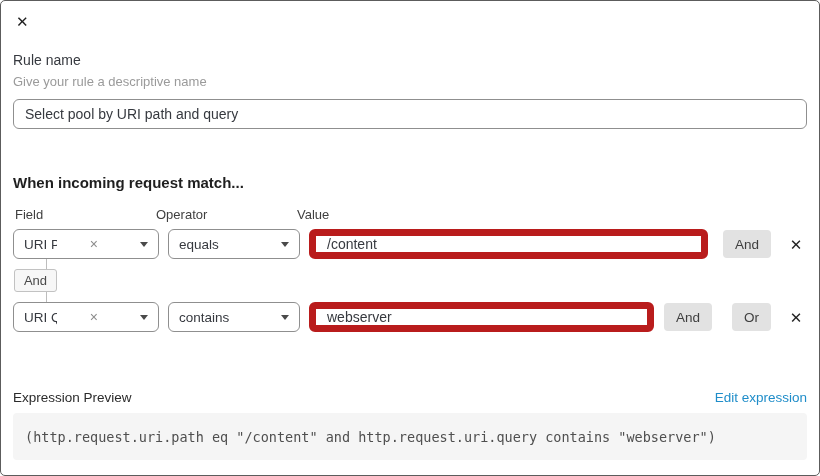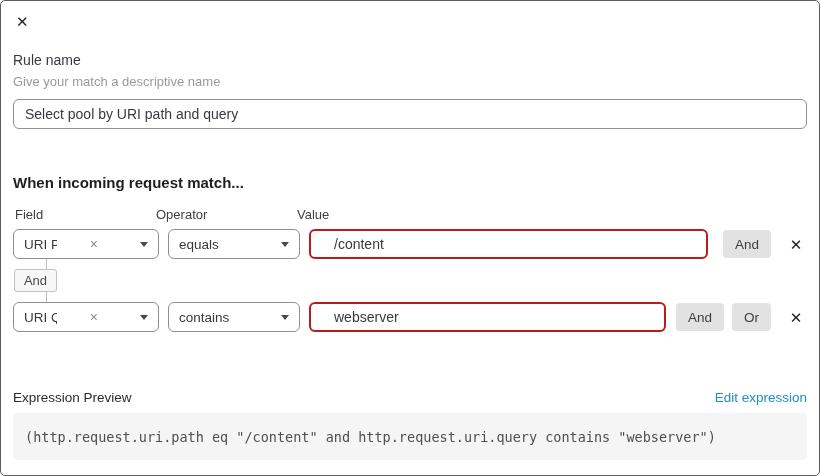--- a/index.html
+++ b/index.html
@@ -52,32 +52,32 @@
   .select-op { width: 132px; margin-left: 9px; }
   .select-text { flex: 1; font-size: 13.5px; color: #36393f; white-space: nowrap; overflow: hidden; }
   .clear-x { font-size: 14px; color: #8c8c8c; margin-right: 9px; line-height: 14px; cursor: pointer; }
   .caret {
     width: 0; height: 0; flex: none;
     border-left: 4.5px solid transparent; border-right: 4.5px solid transparent;
     border-top: 5.5px solid #4a4a4a;
   }
   .value-input {
     flex: 1; height: 30px; margin-left: 9px; margin-top: 0;
-    border: 2px solid #b91c1c; border-radius: 6px; padding: 0 23px;
+    border: 7px solid #b91c1c; border-radius: 6px; padding: 0 11px;
     font-size: 14px; color: #36393f; background: #fff; outline: none;
     font-family: "Liberation Sans", "DejaVu Sans", sans-serif;
   }
   .op-btn {
     height: 28px; padding: 0 12px; background: #e2e2e2; border: none; border-radius: 4px;
     font-size: 13.5px; color: #3f3f3f; cursor: pointer;
     font-family: "Liberation Sans", "DejaVu Sans", sans-serif;
   }
   .btn-and1 { margin-left: 15px; }
   .btn-and2 { margin-left: 10px; }
-  .btn-or2  { margin-left: 8px; }
+  .btn-or2  { margin-left: 20px; }
   .remove-btn {
     width: 22px; margin-left: 14px; text-align: center;
     font-size: 15px; font-weight: 700; color: #1f1f1f; cursor: pointer; line-height: 15px;
   }
 
   
   .connector { position: relative; height: 43px; }
   .connector-line { position: absolute; left: 33px; top: 0; bottom: 0; width: 1px; background: #bdbdbd; }
   .and-badge {
     position: absolute; left: 1px; top: 10px; width: 43px; height: 23px;
@@ -100,21 +100,21 @@
 </head>
 <body>
 
 <div class="modal">
 
   <div class="modal-header">
     <div class="close-btn">✕</div>
   </div>
 
   <div class="rule-name-label">Rule name</div>
-  <div class="rule-name-hint">Give your match a descriptive name</div>
+  <div class="rule-name-hint">Give your rule a descriptive name</div>
   <input class="text-input" type="text" value="Select pool by URI path and query" style="">
 
   <div class="match-heading">When incoming request match...</div>
 
   <div class="col-labels">
     <div class="col-label-field">Field</div>
     <div class="col-label-operator">Operator</div>
     <div class="col-label-value">Value</div>
   </div>
 

